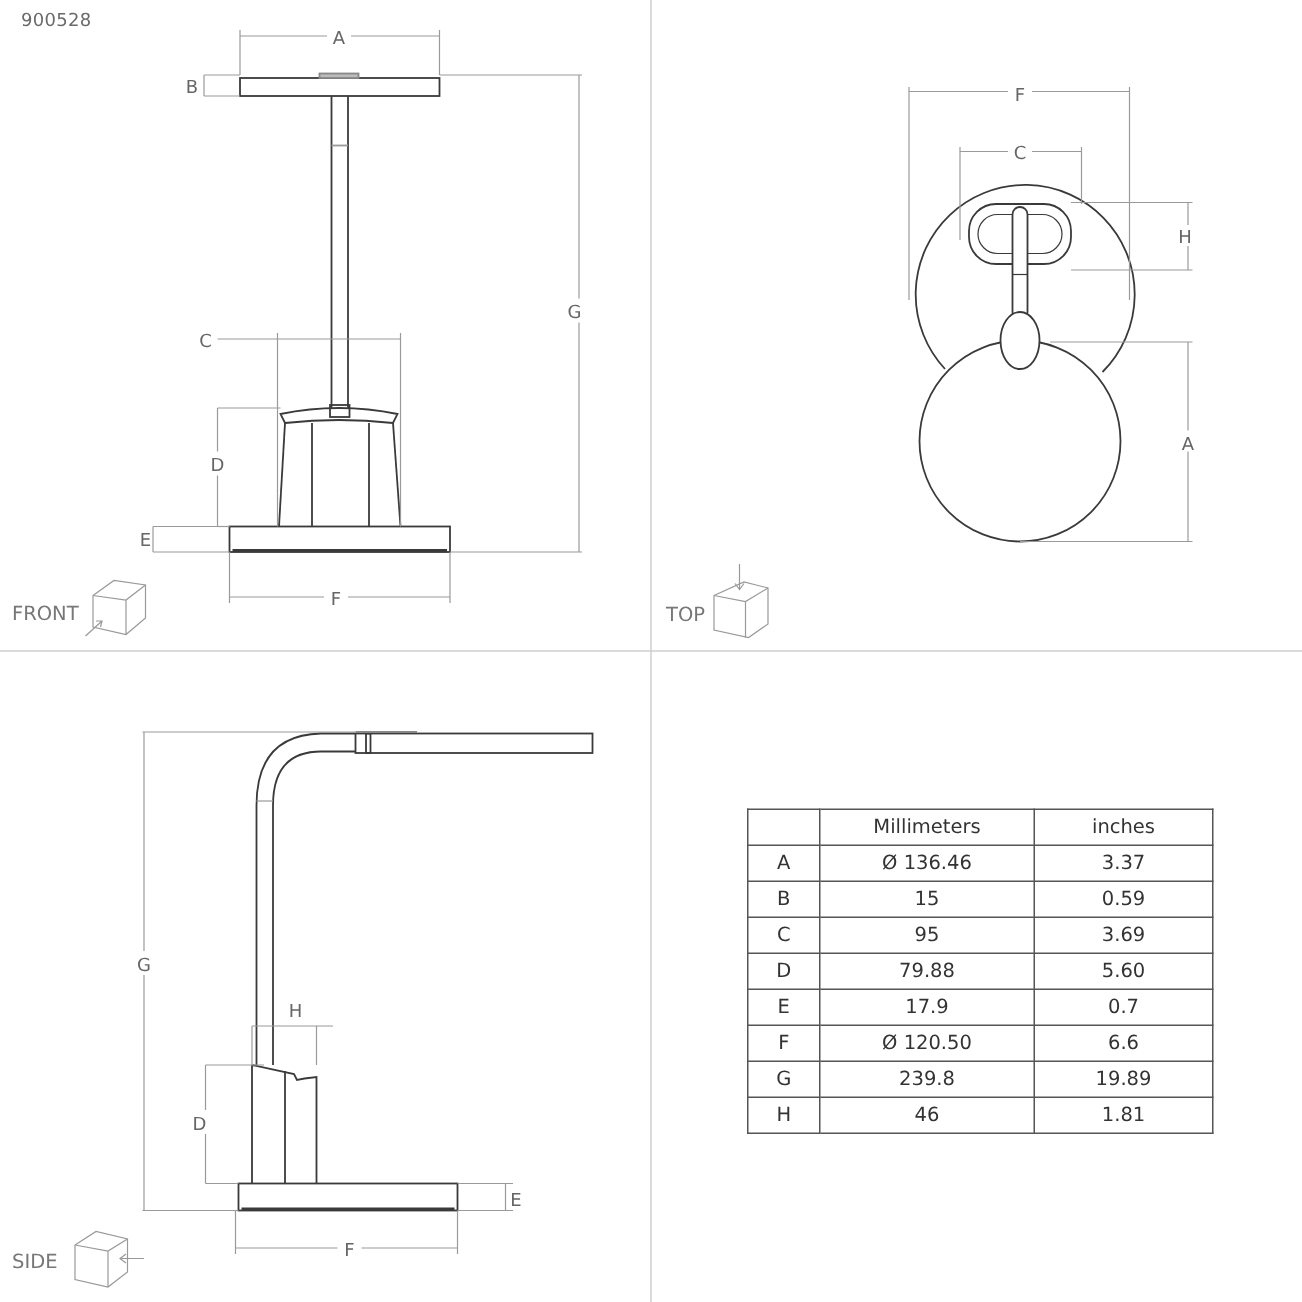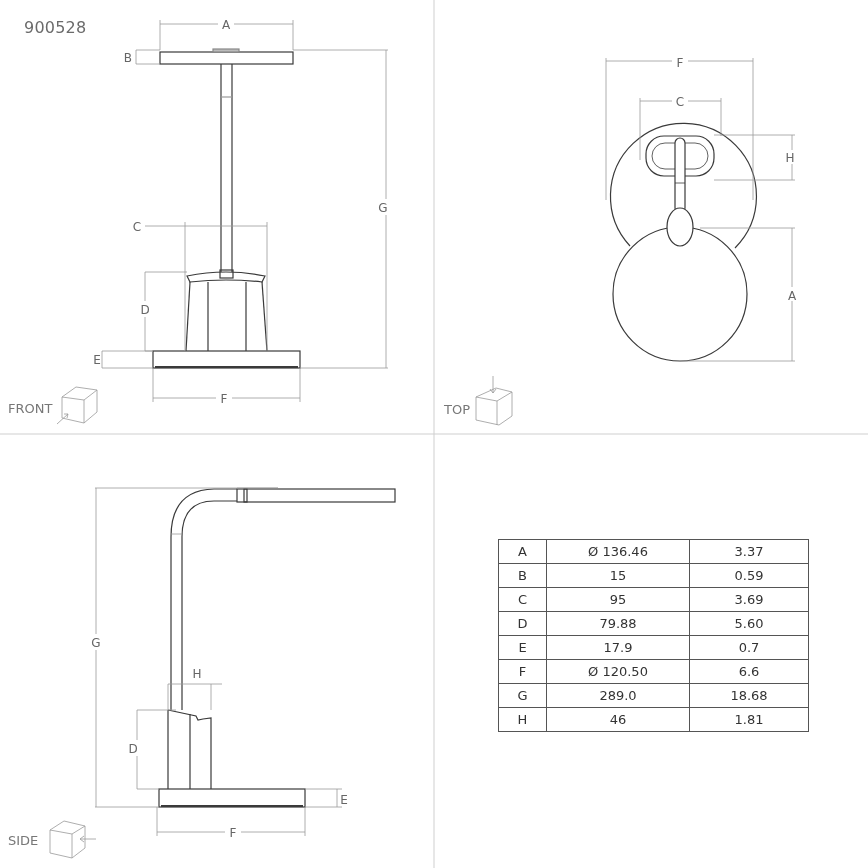--- a/index.html
+++ b/index.html
@@ -1,18 +1,18 @@
 <!DOCTYPE html>
 <html><head>
 <meta charset="utf-8">
 <style>
   html, body { margin:0; padding:0; background:#fff; }
   body { width:868px; height:868px; position:relative; overflow:hidden;
          font-family:"DejaVu Sans", sans-serif; color:#555; }
-  .doc-id { position:absolute; left:24px; top:6px; font-size:16px; color:#6b6b6b; letter-spacing:0.2px;margin-top:12px; }
+  .doc-id { position:absolute; left:14px; top:6px; font-size:12px; color:#6b6b6b; letter-spacing:0.2px; }
   svg.drawing { position:absolute; left:0; top:0; }
   .lbl { font-family:"DejaVu Sans", sans-serif; font-size:12px; fill:#666; }
   .view-lbl { font-family:"DejaVu Sans", sans-serif; font-size:13px; fill:#777; }
   table.dims { position:absolute; left:498px; top:539px; border-collapse:collapse;
                font-size:13px; color:#333; }
   table.dims td { border:1px solid #555; text-align:center; padding:0; height:23px; }
   table.dims td.c0 { width:47px; }
   table.dims td.c1 { width:142px; }
   table.dims td.c2 { width:118px; }
 </style>
@@ -187,20 +187,25 @@
     <g fill="none" stroke="#999" stroke-width="0.8">
       <path d="M50 830 L64 821 L85 826 L85 848 L72 858 L50 853 Z"></path>
       <path d="M50 830 L72 834 L85 826 M72 834 L72 858"></path>
       <path d="M96 839 L80 839 M84 836 L80 839 L84 842"></path>
     </g>
   </g>
 </svg>
 
 <table class="dims">
   <tbody>
+      <tr>
+    <td class="c0"></td>
+    <td class="c1">Millimeters</td>
+    <td class="c2">inches</td>
+  </tr>
   <tr>
     <td class="c0">A</td>
     <td class="c1">Ø 136.46</td>
     <td class="c2">3.37</td>
   </tr>
   <tr>
     <td class="c0">B</td>
     <td class="c1">15</td>
     <td class="c2">0.59</td>
   </tr>
@@ -219,22 +224,22 @@
     <td class="c1">17.9</td>
     <td class="c2">0.7</td>
   </tr>
   <tr>
     <td class="c0">F</td>
     <td class="c1">Ø 120.50</td>
     <td class="c2">6.6</td>
   </tr>
   <tr>
     <td class="c0">G</td>
-    <td class="c1">289.0</td>
-    <td class="c2">18.68</td>
+    <td class="c1">239.8</td>
+    <td class="c2">19.89</td>
   </tr>
   <tr>
     <td class="c0">H</td>
     <td class="c1">46</td>
     <td class="c2">1.81</td>
   </tr>
 </tbody>
   </table>
 
 </body></html>

